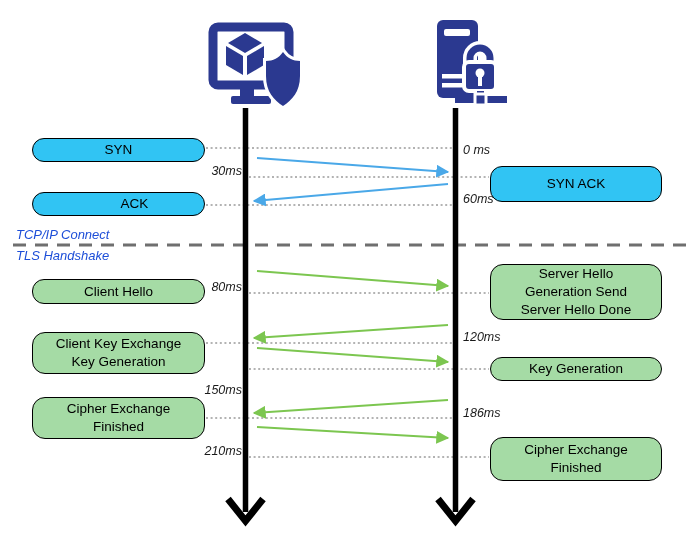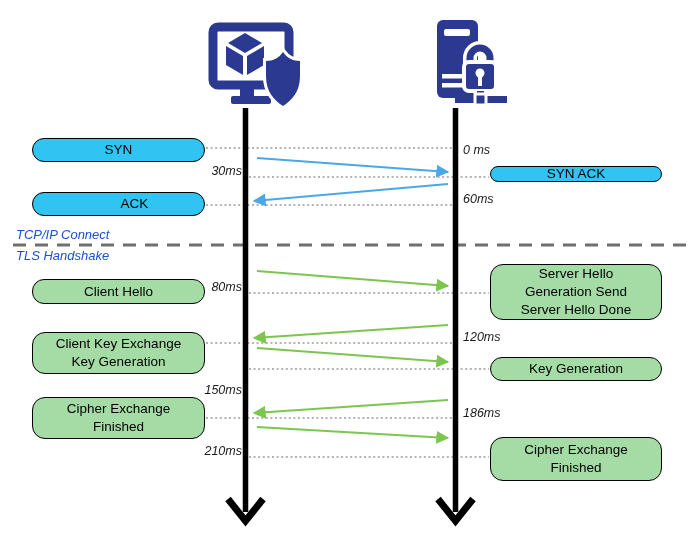--- a/index.html
+++ b/index.html
@@ -125,21 +125,21 @@
   </div>
   <div class="msg-box tls left-col round" style="top:332px;height:42px;">
     <span>Client Key Exchange</span>
     <span>Key Generation</span>
   </div>
   <div class="msg-box tls left-col round" style="top:397px;height:42px;">
     <span>Cipher Exchange</span>
     <span>Finished</span>
   </div>
 
-  <div class="msg-box tcp right-col pill" style="top:166px;height:16px;">
+  <div class="msg-box tcp right-col pill" style="top:166px;height:36px;">
     <span>SYN ACK</span>
   </div>
   <div class="msg-box tls right-col round" style="top:264px;height:56px;">
     <span>Server Hello</span>
     <span>Generation Send</span>
     <span>Server Hello Done</span>
   </div>
   <div class="msg-box tls right-col pill" style="top:357px;height:24px;">
     <span>Key Generation</span>
   </div>

